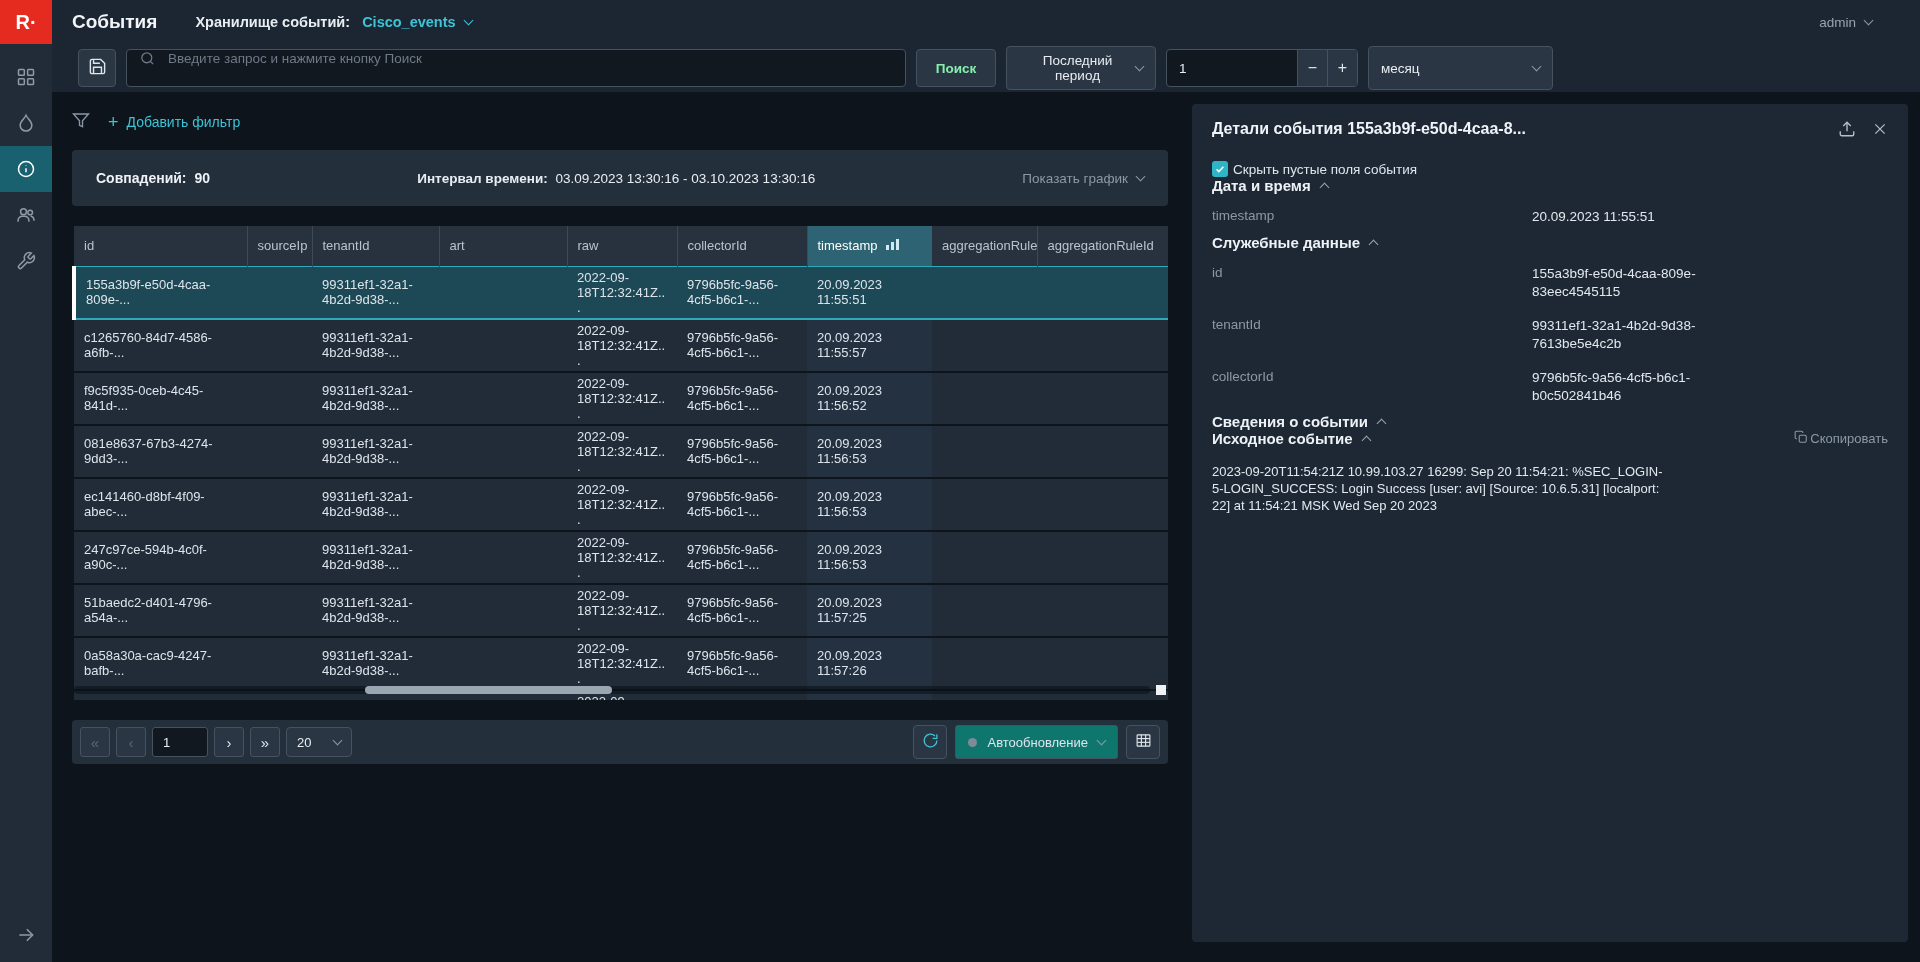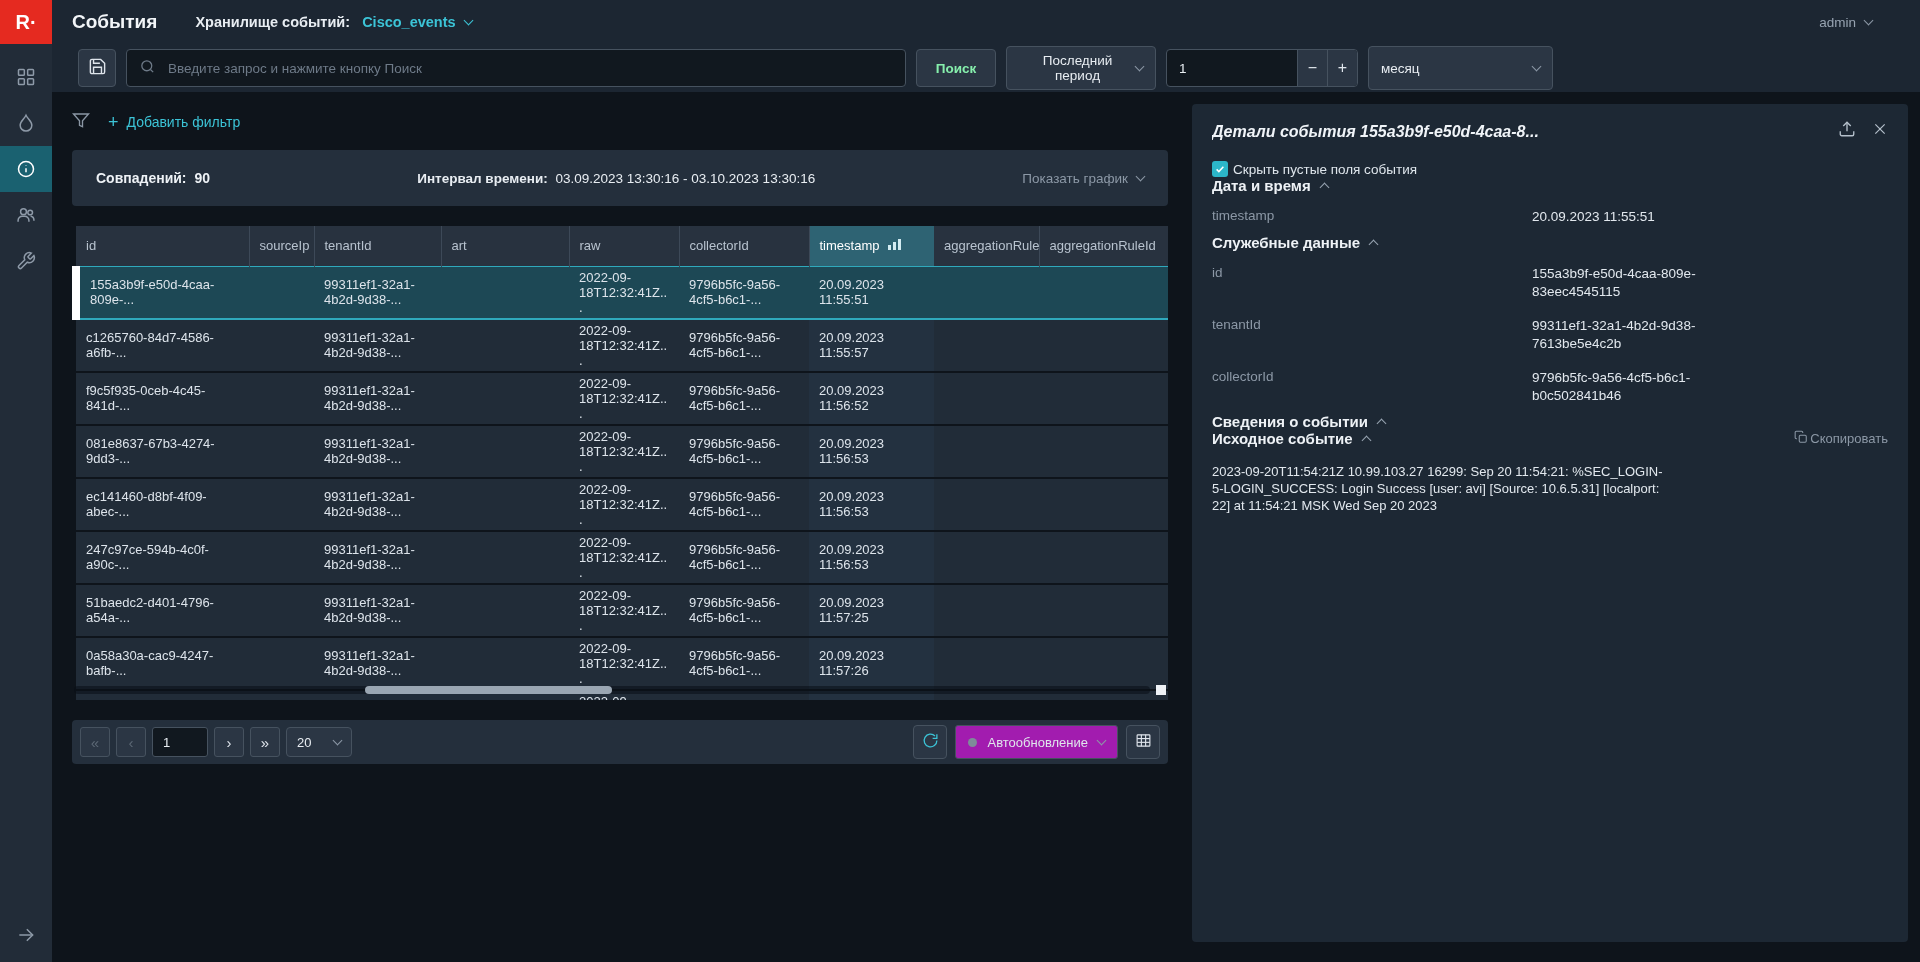--- a/index.html
+++ b/index.html
@@ -36,21 +36,21 @@
   .chev.down { transform:rotate(45deg); margin-top:-4px; }
   .chev.up { transform:rotate(-135deg); margin-top:4px; }
   .chev.teal { color:#3cc4d7; }
   .chev.mut { color:#8c98a6; }
 
   
   .toolbar { height:48px; flex-shrink:0; background:#1c2632; display:flex; align-items:center; padding-left:26px; gap:10px; }
   .icon-btn { width:38px; height:38px; background:#2b3644; border:1px solid #46525f; border-radius:4px;
               color:#dfe5ec; display:flex; align-items:center; justify-content:center; cursor:pointer; padding:0; }
   .search-box { width:780px; height:38px; background:#11181f; border:1px solid #46525f; border-radius:4px;
-                display:flex; align-items:center; padding:0 12px; gap:10px; color:#6e7a88; }
+                display:flex; align-items:flex-start; padding:0 12px; gap:10px; color:#6e7a88; }
   .search-box input { flex:1; background:transparent; border:none; outline:none; color:#dfe5ec; font-size:13.5px; }
   .search-box input::placeholder { color:#6e7a88; }
   .btn { height:38px; background:#2b3644; border:1px solid #46525f; border-radius:4px; color:#86efac; font-size:13.5px; cursor:pointer;font-weight:bold; }
   .btn.search { width:80px; }
   .select { height:44px; background:#2b3644; border:1px solid #46525f; border-radius:4px; color:#e8edf2;
             font-size:13.5px; display:flex; align-items:center; justify-content:space-between; padding:0 12px; cursor:pointer; }
   .select .chev { color:#8c98a6; }
   .select.period { width:150px; }
   .select.unit { width:185px; }
   .stepper { width:192px; height:38px; display:flex; background:#11181f; border:1px solid #46525f; border-radius:4px; overflow:hidden; }
@@ -86,46 +86,46 @@
 
   th:nth-child(1){width:173px} th:nth-child(2){width:65px} th:nth-child(3){width:127px}
   th:nth-child(4){width:128px} th:nth-child(5){width:110px} th:nth-child(6){width:130px}
   th:nth-child(7){width:125px} th:nth-child(8){width:105px} th:nth-child(9){width:133px}
 
   tbody tr { height:38px; cursor:pointer; }
   tbody td { background:#212c38; color:#dde4eb; font-size:13px; line-height:15px; padding:3px 10px;
              border-bottom:2px solid #0e141b; overflow:hidden; word-wrap:break-word; vertical-align:middle; }
   tbody td:nth-child(7) { background:#233140; }
   tbody tr.selected td { background:#1d4855; border-top:1px solid #2fa9bc; border-bottom:2px solid #2fa9bc; }
-  tbody tr.selected td:first-child { border-left:8px solid #ffffff;margin-left:16px; }
+  tbody tr.selected td:first-child { border-left:4px solid #ffffff;margin-left:16px; }
   tbody tr.selected td:last-child { border-right:2px solid #2fa9bc; }
 
   .hscroll { position:absolute; left:2px; right:18px; bottom:6px; height:8px; background:rgba(10,15,21,.55); border-radius:4px; cursor:pointer; }
   .hthumb { position:absolute; top:0; left:27%; width:23%; height:8px; background:#9aa6b2; border-radius:4px; }
   .scroll-corner { position:absolute; right:2px; bottom:5px; width:10px; height:10px; background:#eef2f6; }
 
   
   .pagination { margin-top:20px; height:44px; flex-shrink:0; background:#242f3c; border-radius:4px;
                 display:flex; align-items:center; padding:0 8px; gap:6px; }
   .pg-btn { width:30px; height:30px; background:#2b3644; border:1px solid #46525f; border-radius:3px;
             color:#dfe5ec; font-size:15px; display:flex; align-items:center; justify-content:center; cursor:pointer; padding:0; }
   .pg-btn.disabled { color:#5c6875; }
   .pg-input { width:56px; height:30px; background:#11181f; border:1px solid #46525f; border-radius:3px;
               color:#e8edf2; font-size:13px; padding:0 10px; outline:none; }
   .select.pg-size { width:66px; height:30px; padding:0 10px; font-size:13px; }
   .pg-right { margin-left:auto; display:flex; align-items:center; gap:8px; }
   .icon-btn.sm { width:34px; height:34px; }
   .icon-btn.refresh { color:#3cc4d7; }
-  .auto-refresh { height:34px; display:flex; align-items:center; gap:10px; background:#a21caf; border:1px solid #46525f;
+  .auto-refresh { height:34px; display:flex; align-items:center; gap:10px; background:#0f766e; border:1px solid #46525f;
                   border-radius:3px; padding:0 12px; color:#dfe5ec; font-size:13px; cursor:pointer; }
   .auto-refresh .dot { width:9px; height:9px; border-radius:50%; background:#7e8b99; }
 
   
   .details { flex:1; min-width:0; margin-top:12px; background:#1d2834; border-radius:4px; padding:16px 20px; overflow:hidden; }
-  .details-head { display:flex; align-items:flex-end;font-style:italic; }
+  .details-head { display:flex; align-items:flex-start; }
   .details-head h2 { margin:0; flex:1; font-size:16px; font-weight:700; color:#f0f4f8; white-space:nowrap; overflow:hidden; }
   .head-icons { display:flex; gap:16px; margin-left:12px; color:#b5c0cb; }
   .head-icons button { background:none; border:none; color:inherit; padding:0; cursor:pointer; }
 
   .hide-empty { margin-top:20px; display:flex; align-items:center; gap:5px; font-size:13.5px; color:#dfe6ec; cursor:pointer; }
   .cbx { width:16px; height:16px; border-radius:3px; background:#2cb6c8; display:flex; align-items:center; justify-content:center; flex-shrink:0; }
 
   .section { }
   .sec-head, .sec-title { display:flex; align-items:center; gap:10px; font-size:15px; font-weight:700; color:#eef2f6; cursor:pointer; }
   .sec-head .chev, .sec-title .chev { color:#98a4b2; }

